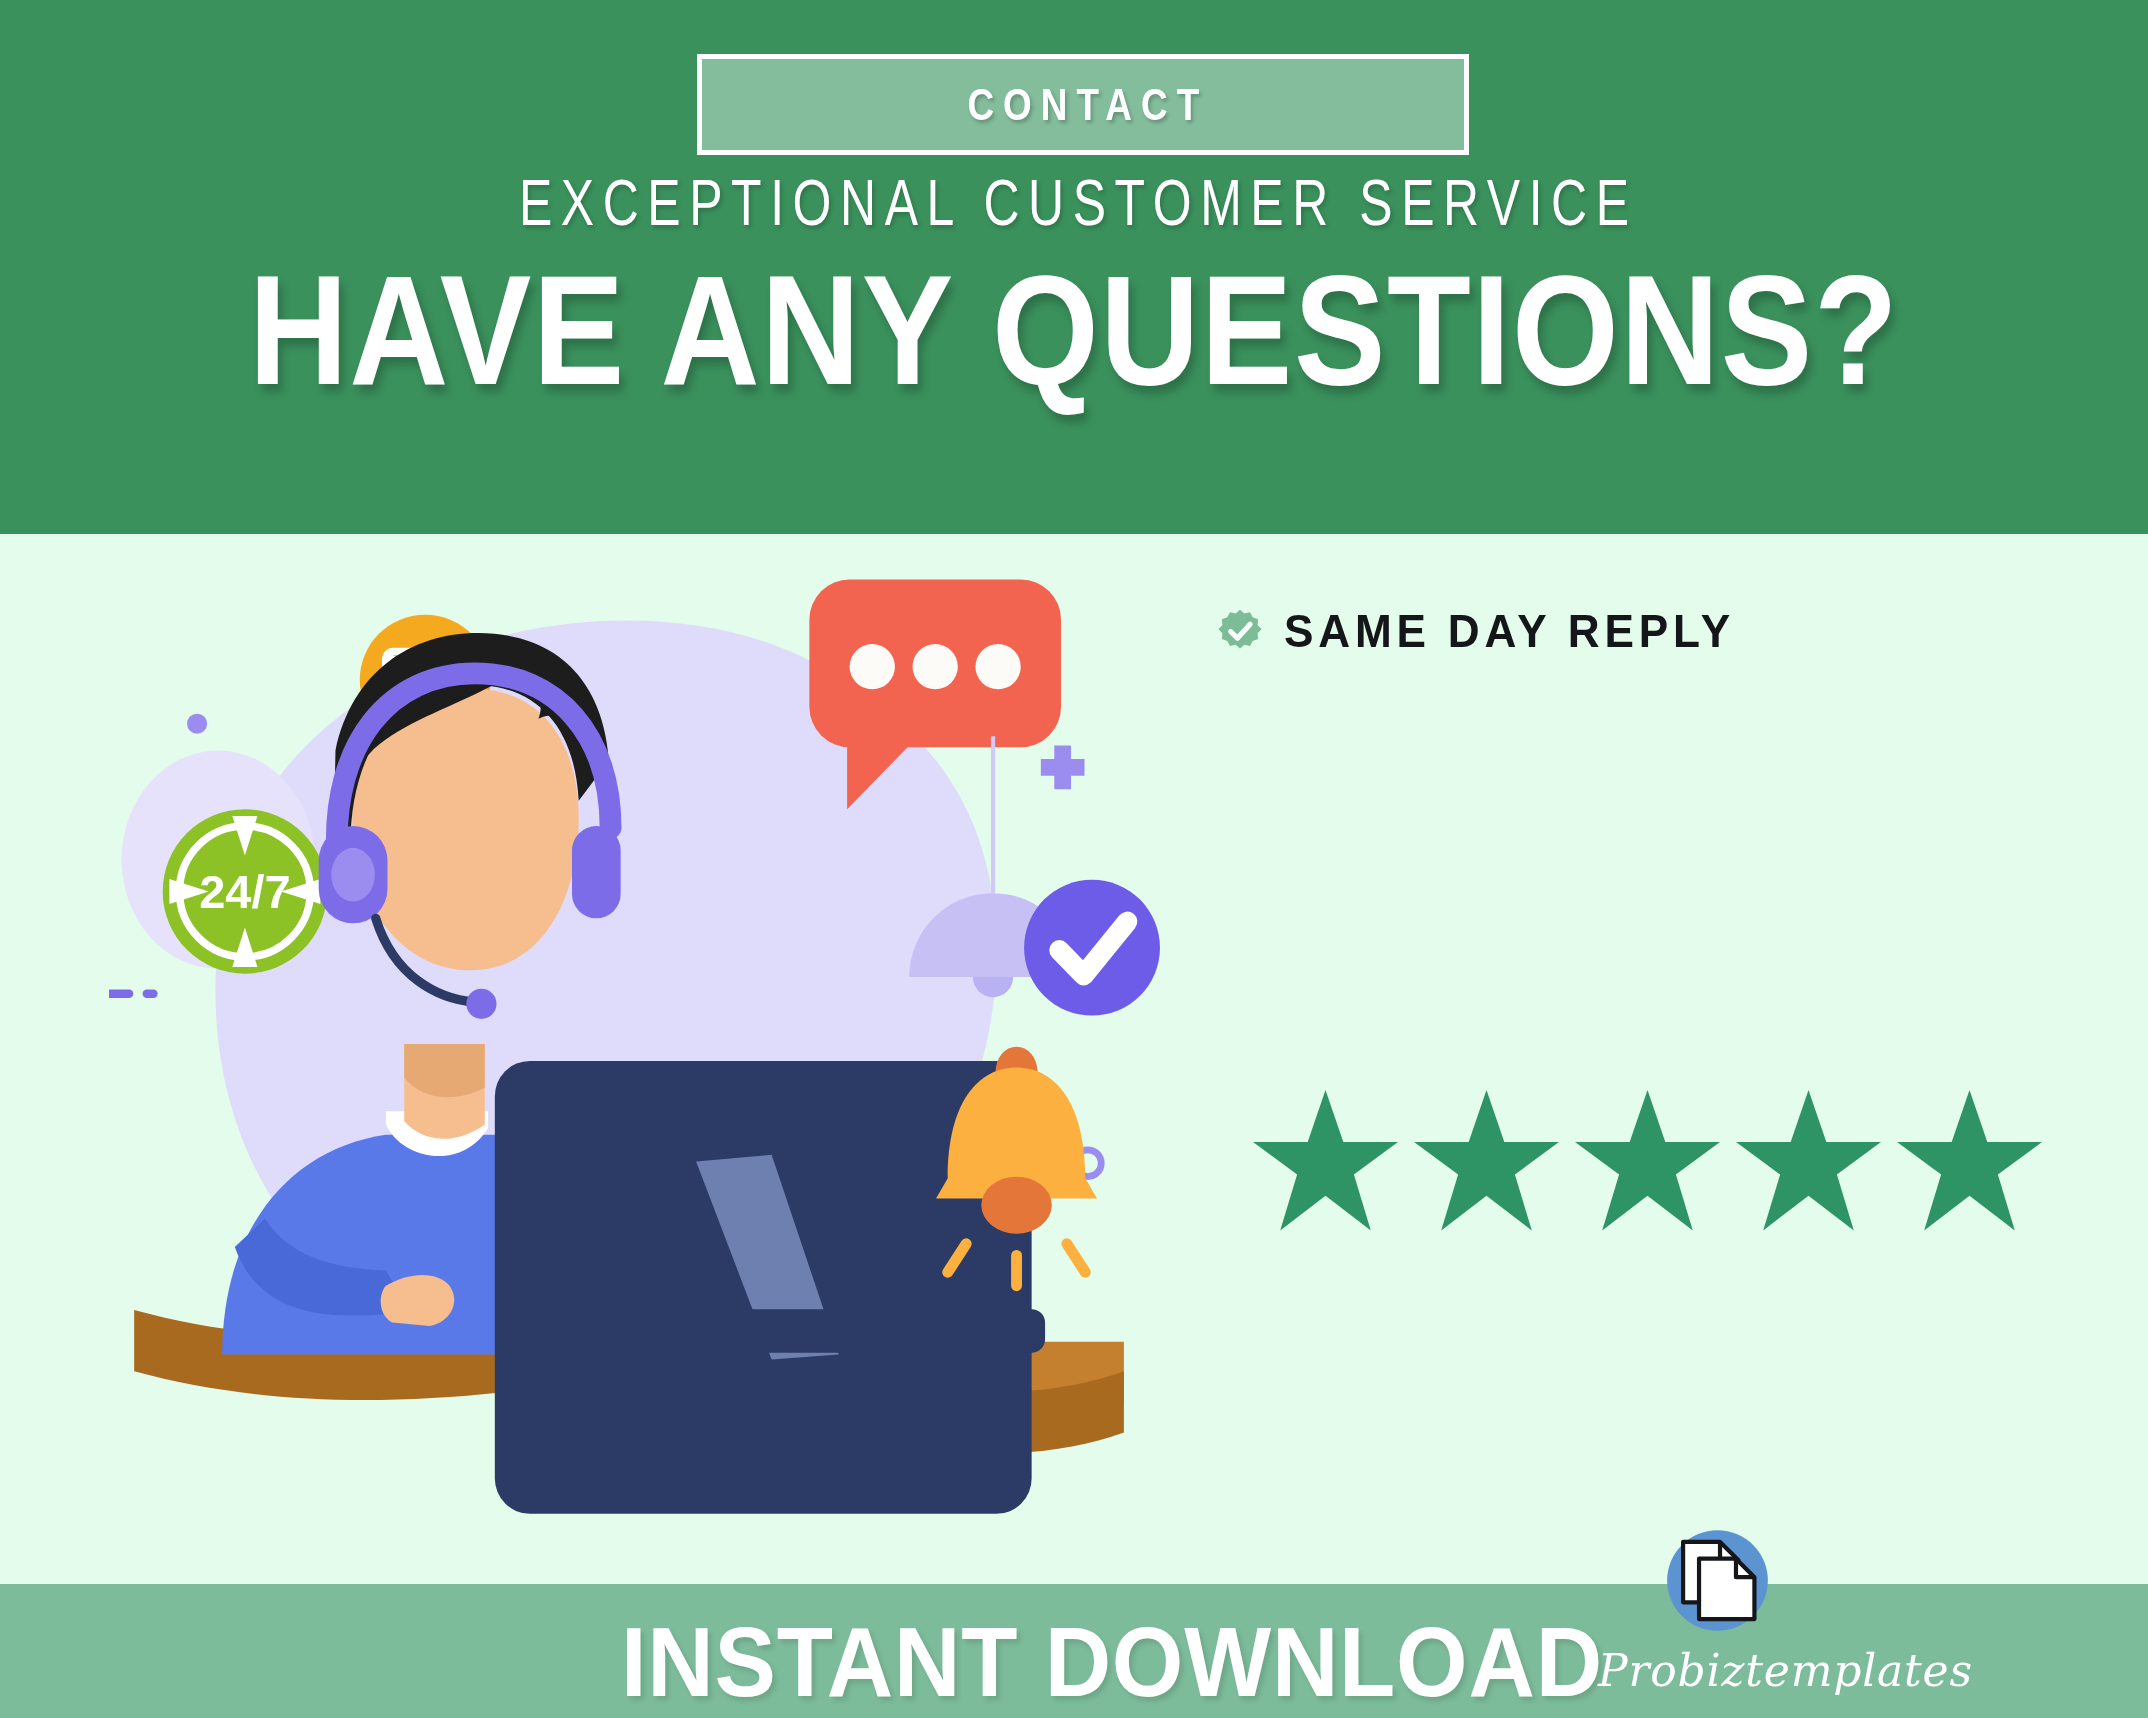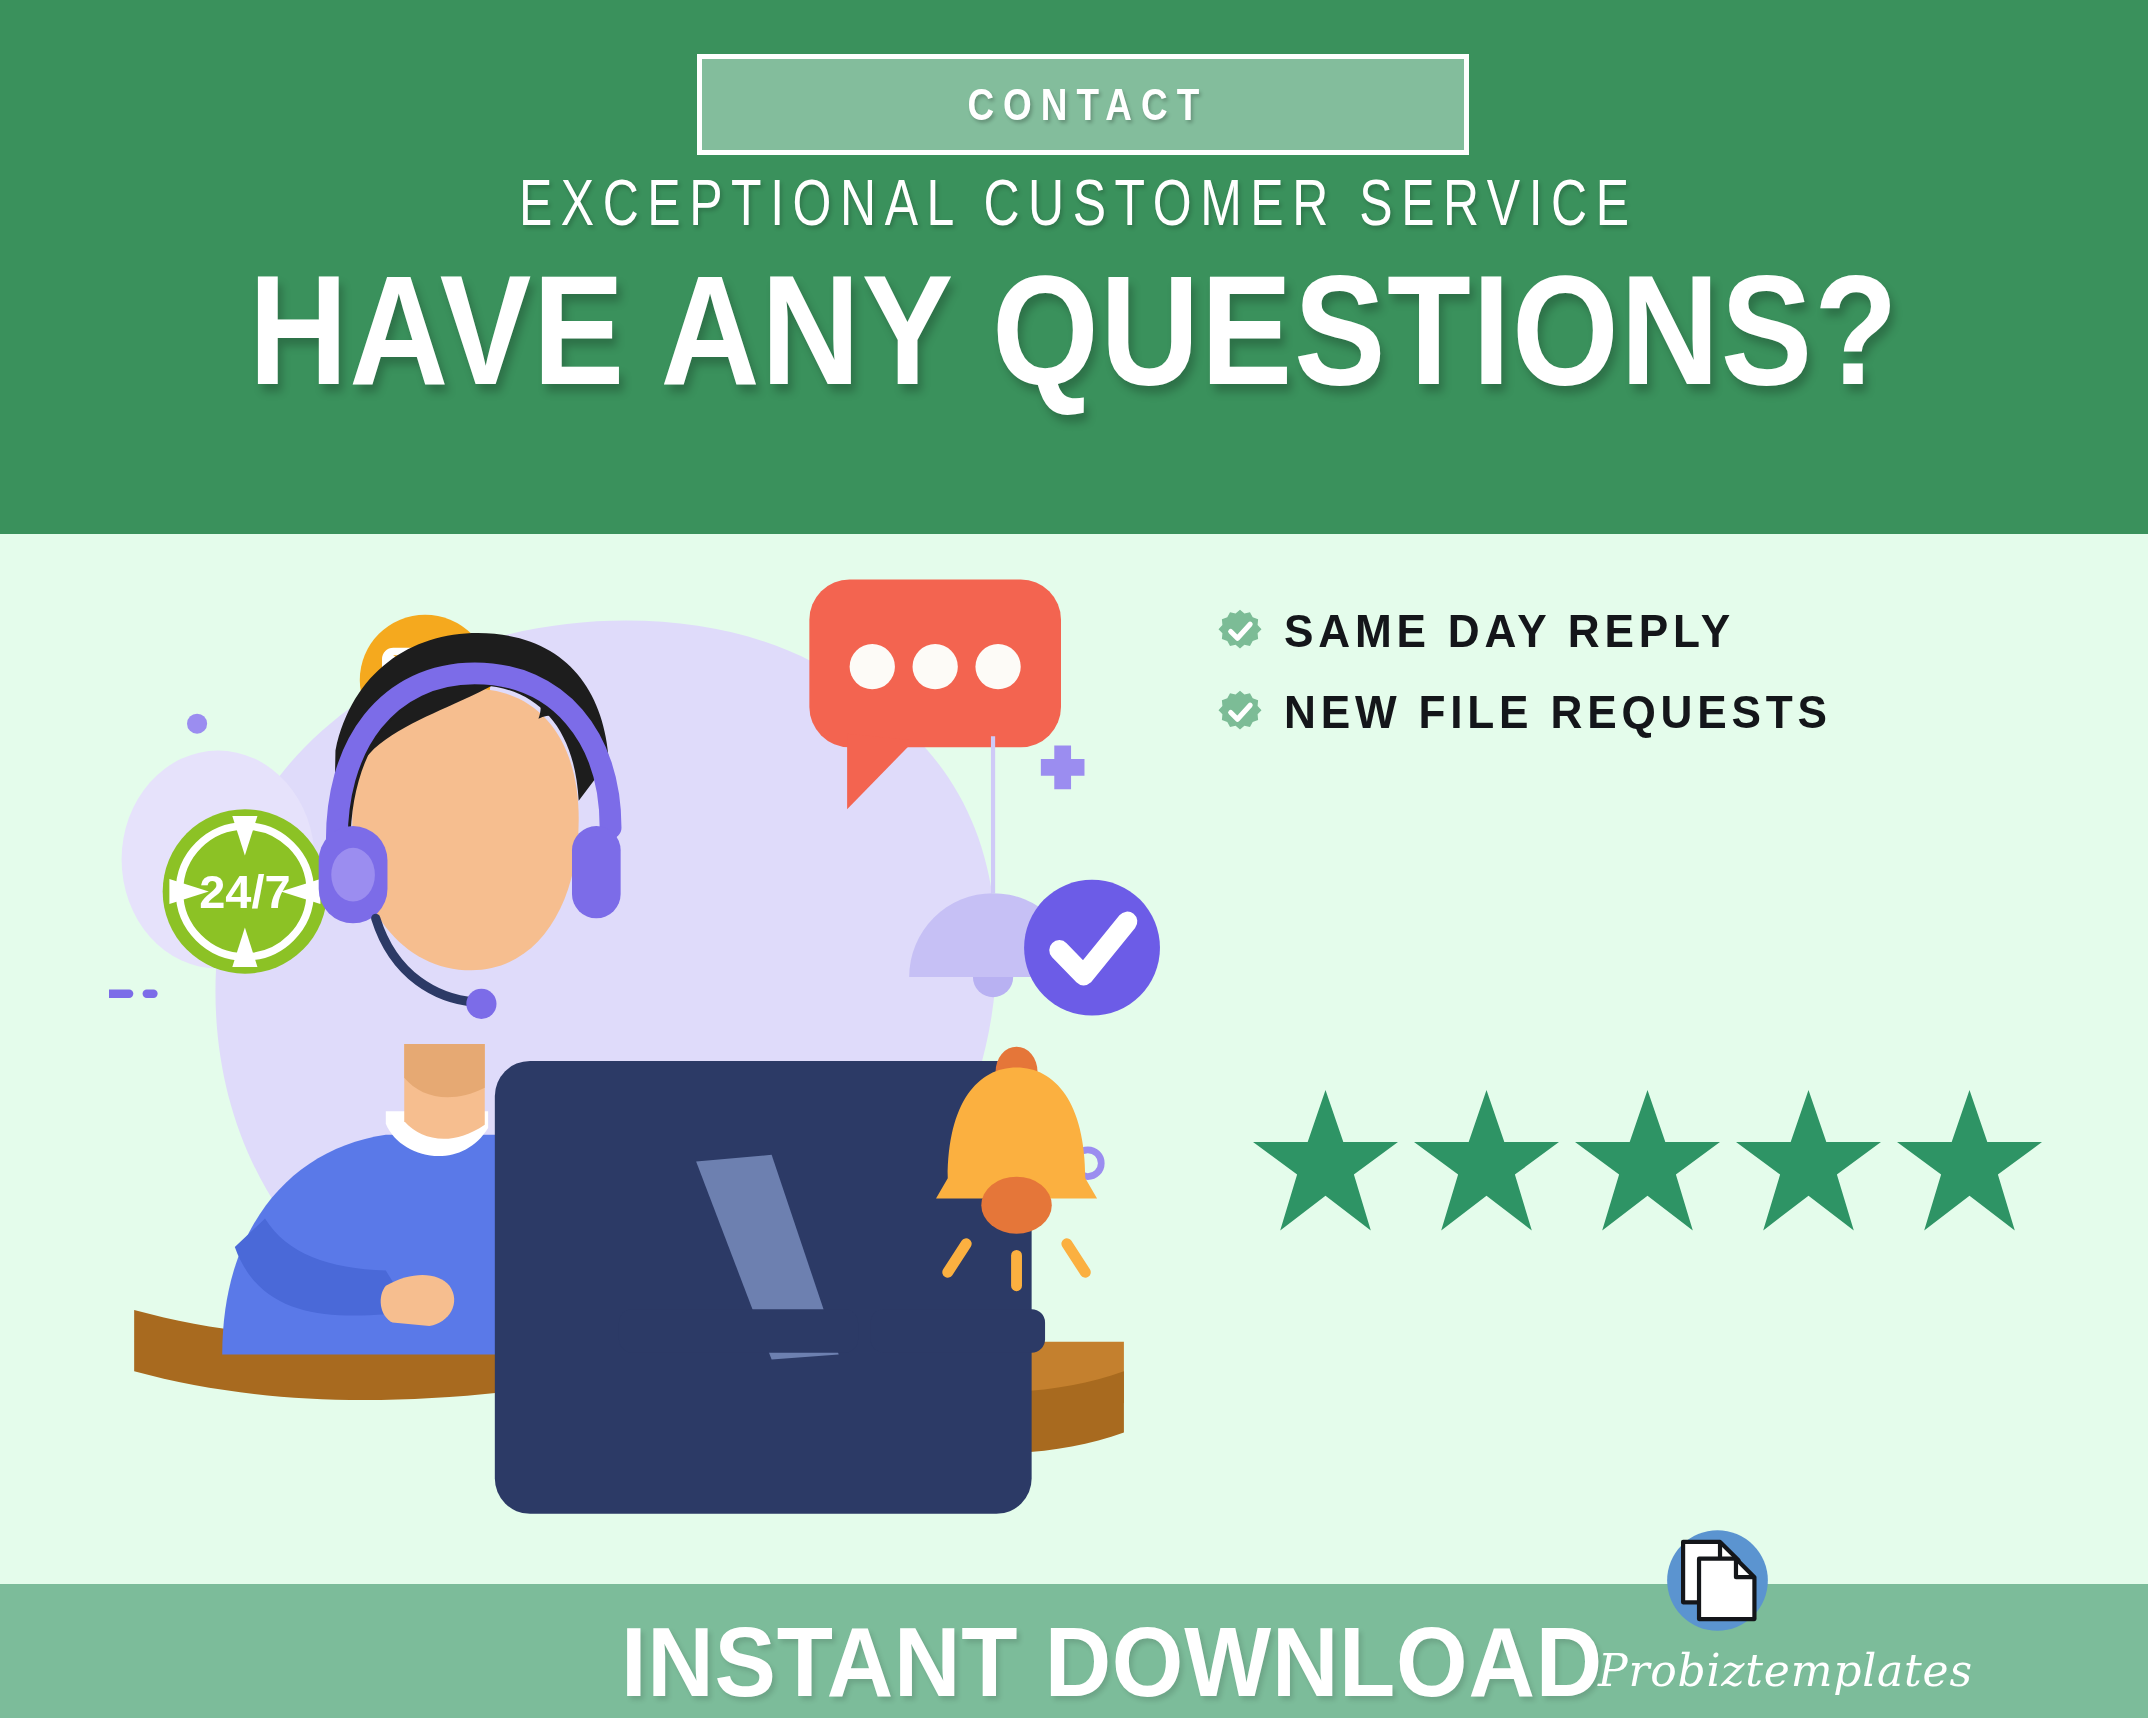--- a/index.html
+++ b/index.html
@@ -311,29 +311,20 @@
         <path d="M26 1 l5.2 4.4 6.6 -1.6 3.2 6 6.4 2.2 -0.6 6.8 4.6 5-4.6 5 0.6 6.8
                  -6.4 2.2 -3.2 6 -6.6 -1.6 -5.2 4.4 -5.2 -4.4 -6.6 1.6 -3.2 -6
                  -6.4 -2.2 0.6 -6.8 -4.6 -5 4.6 -5 -0.6 -6.8 6.4 -2.2 3.2 -6 6.6 1.6 z" fill="#7cbc96"></path>
         <path d="M15 26.5 L23 34.5 L38 18" fill="none" stroke="#ffffff" stroke-width="6" stroke-linecap="round" stroke-linejoin="round"></path>
       </svg>
       <span class="feature-label">SAME DAY REPLY</span>
     </div>
 
 
 
-    <div class="feature-row">
-      <svg class="feature-badge" viewBox="0 0 52 52">
-        <path d="M26 1 l5.2 4.4 6.6 -1.6 3.2 6 6.4 2.2 -0.6 6.8 4.6 5-4.6 5 0.6 6.8
-                 -6.4 2.2 -3.2 6 -6.6 -1.6 -5.2 4.4 -5.2 -4.4 -6.6 1.6 -3.2 -6
-                 -6.4 -2.2 0.6 -6.8 -4.6 -5 4.6 -5 -0.6 -6.8 6.4 -2.2 3.2 -6 6.6 1.6 z" fill="#7cbc96"></path>
-        <path d="M15 26.5 L23 34.5 L38 18" fill="none" stroke="#ffffff" stroke-width="6" stroke-linecap="round" stroke-linejoin="round"></path>
-      </svg>
-      <span class="feature-label">NEW FILE REQUESTS</span>
-    </div>
   </div>
 
   <div class="stars">
     <svg class="star" viewBox="0 0 100 100">
       <polygon points="50,2 61.8,36.5 98,36.5 68.8,58 80,95 50,72 20,95 31.2,58 2,36.5 38.2,36.5" fill="#2e9465"></polygon>
     </svg>
     <svg class="star" viewBox="0 0 100 100">
       <polygon points="50,2 61.8,36.5 98,36.5 68.8,58 80,95 50,72 20,95 31.2,58 2,36.5 38.2,36.5" fill="#2e9465"></polygon>
     </svg>
     <svg class="star" viewBox="0 0 100 100">

